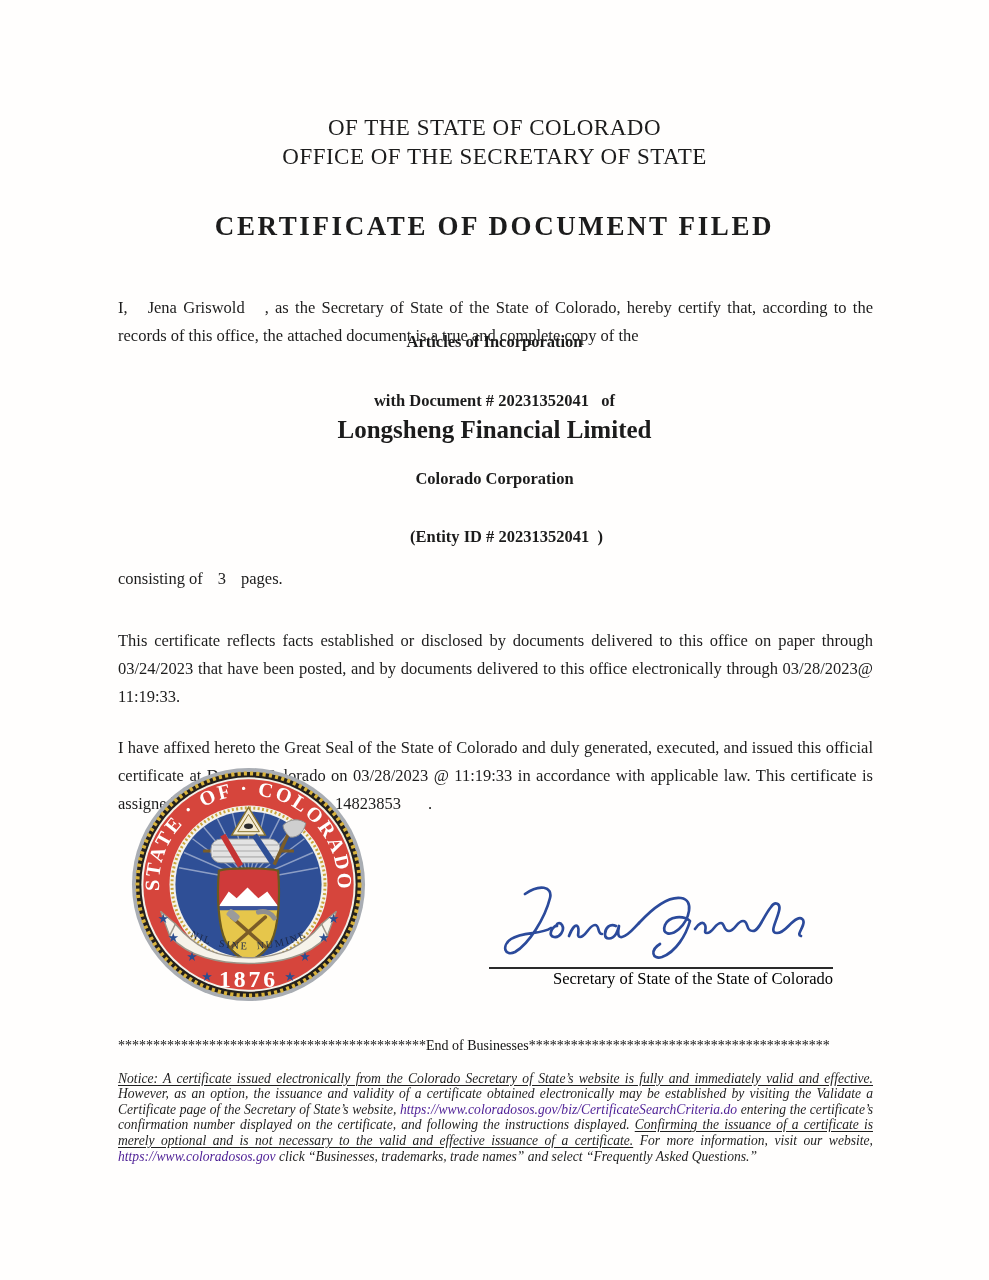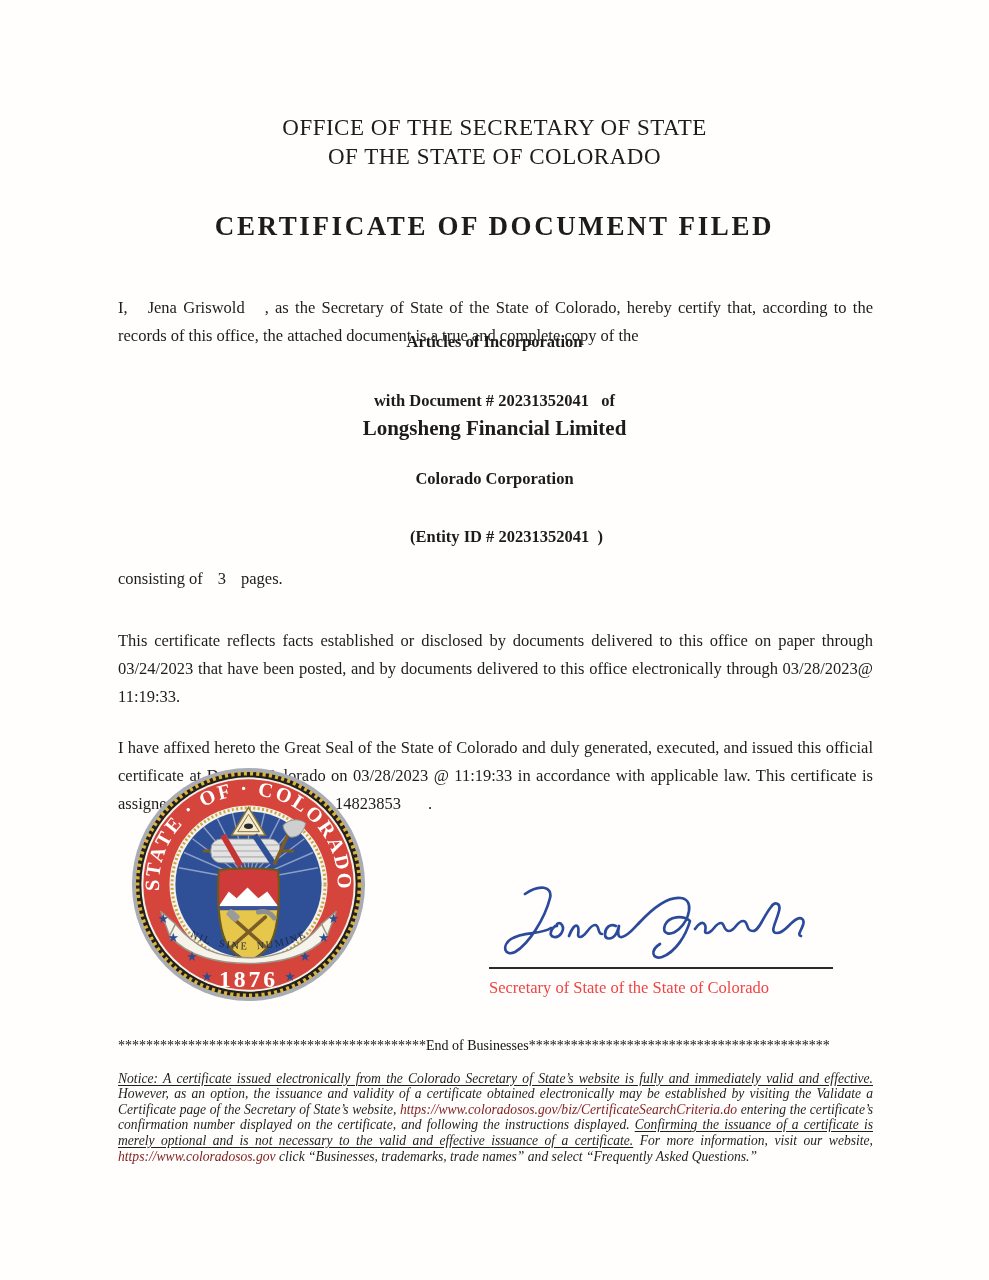--- a/index.html
+++ b/index.html
@@ -12,50 +12,50 @@
   .doc-title{position:absolute;top:211px;left:0;right:0;text-align:center;
     font-size:27px;font-weight:bold;letter-spacing:2.6px;}
   .para{position:absolute;left:118px;width:755px;font-size:16.5px;line-height:28px;
     text-align:justify;}
   #intro{top:277px;}
   #intro .name{margin:0 20px;}
   .center-line{position:absolute;left:0;right:0;text-align:center;font-size:16.5px;
     white-space:pre-wrap;font-weight:bold;}
   #doc-type{top:332px;}
   #doc-number{top:391px;}
-  #entity-name{top:416px;font-size:21px;}
+  #entity-name{top:416px;font-size:25px;}
   #entity-type{top:469px;}
   #entity-id{top:527px;margin-left:24px;}
   #consisting{position:absolute;top:569px;left:118px;font-size:16.5px;}
   #consisting .count{margin:0 15px;}
   #para-records{top:610px;}
   #para-affixed{top:692px;margin-top:42px;}
   #para-affixed .conf-num{margin-left:9px;}
   #para-affixed .conf-dot{margin-left:27px;}
   .seal-wrap{position:absolute;left:130px;top:766px;width:237px;height:237px;}
   .sig-block{position:absolute;left:489px;top:878px;width:344px;}
   .sig-ink{display:block;width:332px;height:86px;margin:0 auto;}
   .sig-line{border-top:2px solid #2a2a2a;margin-top:3px;}
-  .sig-label{text-align:left;font-size:16.5px;margin-top:9px;color:#ef4444;}
+  .sig-label{text-align:right;font-size:16.5px;margin-top:0;color:#000000;}
   .stars-line{position:absolute;top:1038px;left:118px;width:755px;font-size:14px;
     white-space:nowrap;overflow:hidden;color:#111;}
   .notice{position:absolute;top:1057px;left:118px;width:755px;font-style:italic;
     font-size:13.6px;line-height:15.6px;text-align:justify;color:#1e1e1e;}
   .notice .u{text-decoration:underline;text-underline-offset:2px;}
-  .notice .lnk{color:#7f1d1d;}
+  .notice .lnk{color:#4c1d95;}
   .sr{position:absolute;width:1px;height:1px;overflow:hidden;clip:rect(0 0 0 0);}
 </style>
 </head>
 <body>
 
 <div class="page">
 
   <div class="header">
+    <div>OF THE STATE OF COLORADO</div>
     <div>OFFICE OF THE SECRETARY OF STATE</div>
-    <div>OF THE STATE OF COLORADO</div>
   </div>
 
   <div class="doc-title">CERTIFICATE OF DOCUMENT FILED</div>
 
   <p class="para" id="intro"><span>I,</span><span class="name">Jena Griswold</span><span>, as the Secretary of State of the State of Colorado, hereby certify that, according to the records of this office, the attached document is a true and complete copy of the</span></p>
 
   <div class="center-line" id="doc-type">Articles of Incorporation</div>
   <div class="center-line" id="doc-number">with Document # 20231352041   of</div>
   <div class="center-line" id="entity-name">Longsheng Financial Limited</div>
   <div class="center-line" id="entity-type">Colorado Corporation</div>

